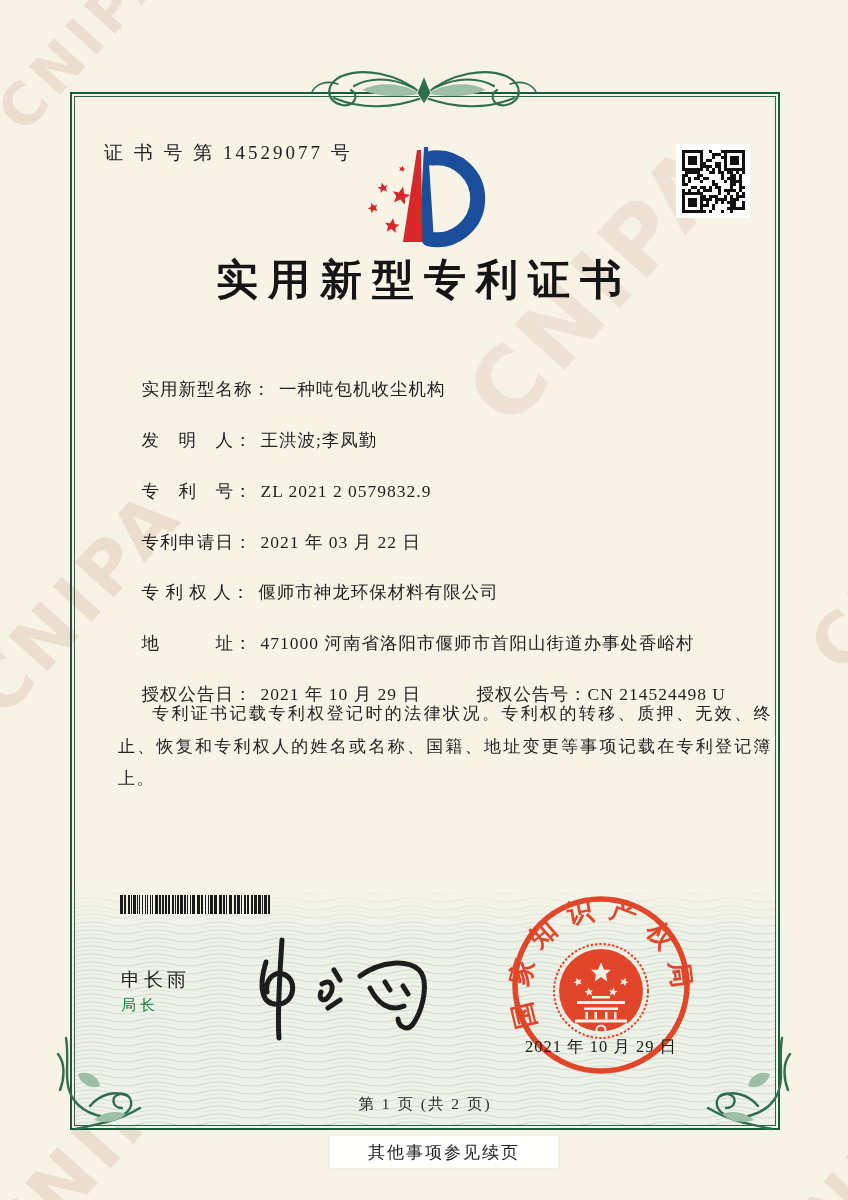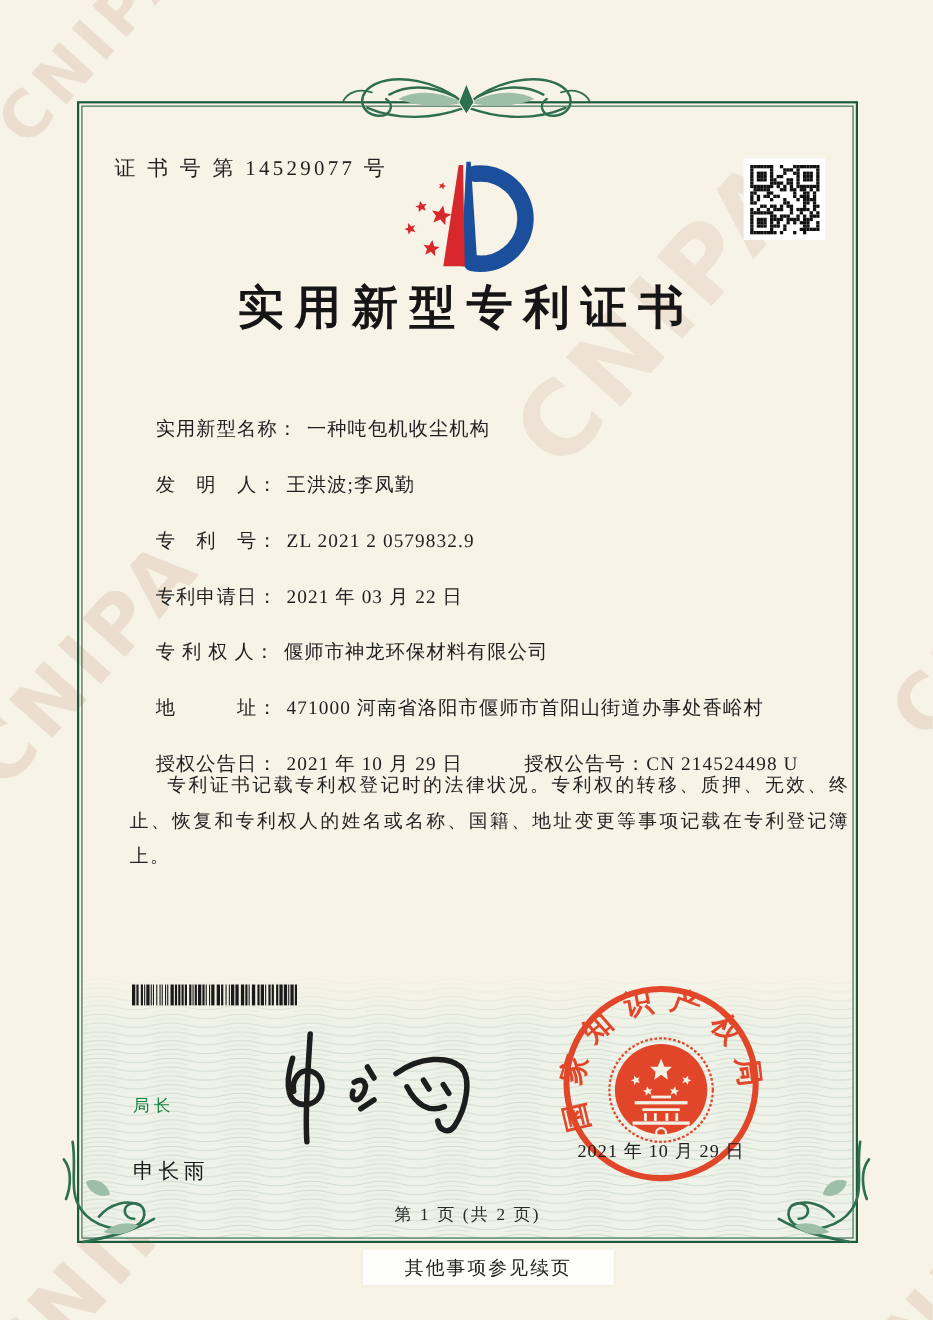--- a/index.html
+++ b/index.html
@@ -42,21 +42,21 @@
   .row2 { position:absolute; left:455px; font-size:17.5px; color:#1f1f1f; white-space:pre; letter-spacing:1px; z-index:4; }
 
   .body-text { position:absolute; left:118px; top:698px; width:654px; font-size:17px; line-height:1.92;
                letter-spacing:1.4px; color:#242424; z-index:4; text-align:justify; }
   .body-text p { text-indent:2em; }
 
   #barcode { position:absolute; left:120px; top:895px; height:19px; display:flex; align-items:stretch; z-index:4; }
   #barcode span { display:block; background:#1a1a1a; }
 
   .signer-title { position:absolute; left:121px; top:996px; font-size:15px; letter-spacing:4px; color:#15803d; z-index:4; }
-  .signer-name  { position:absolute; left:121px; top:1052px; font-size:19px; letter-spacing:4px; color:#1a1a1a; z-index:4; }
+  .signer-name  { position:absolute; left:121px; top:967px; font-size:19px; letter-spacing:4px; color:#1a1a1a; z-index:4; }
   .signature { position:absolute; left:222px; top:932px; z-index:5; }
 
   .seal { position:absolute; left:506px; top:890px; width:190px; height:190px; z-index:4; opacity:0.93; }
   .seal-date { position:absolute; left:506px; top:1036px; width:190px; text-align:center; font-size:16.5px;
                letter-spacing:1px; color:#1c1c1c; z-index:5; }
 
   .page-num { position:absolute; left:70px; top:1094px; width:710px; text-align:center; font-size:15.5px;
               letter-spacing:2px; color:#2a2a2a; z-index:4; }
 
   .cont-box { position:absolute; left:330px; top:1136px; width:228px; height:32px; background:#fefefc;

